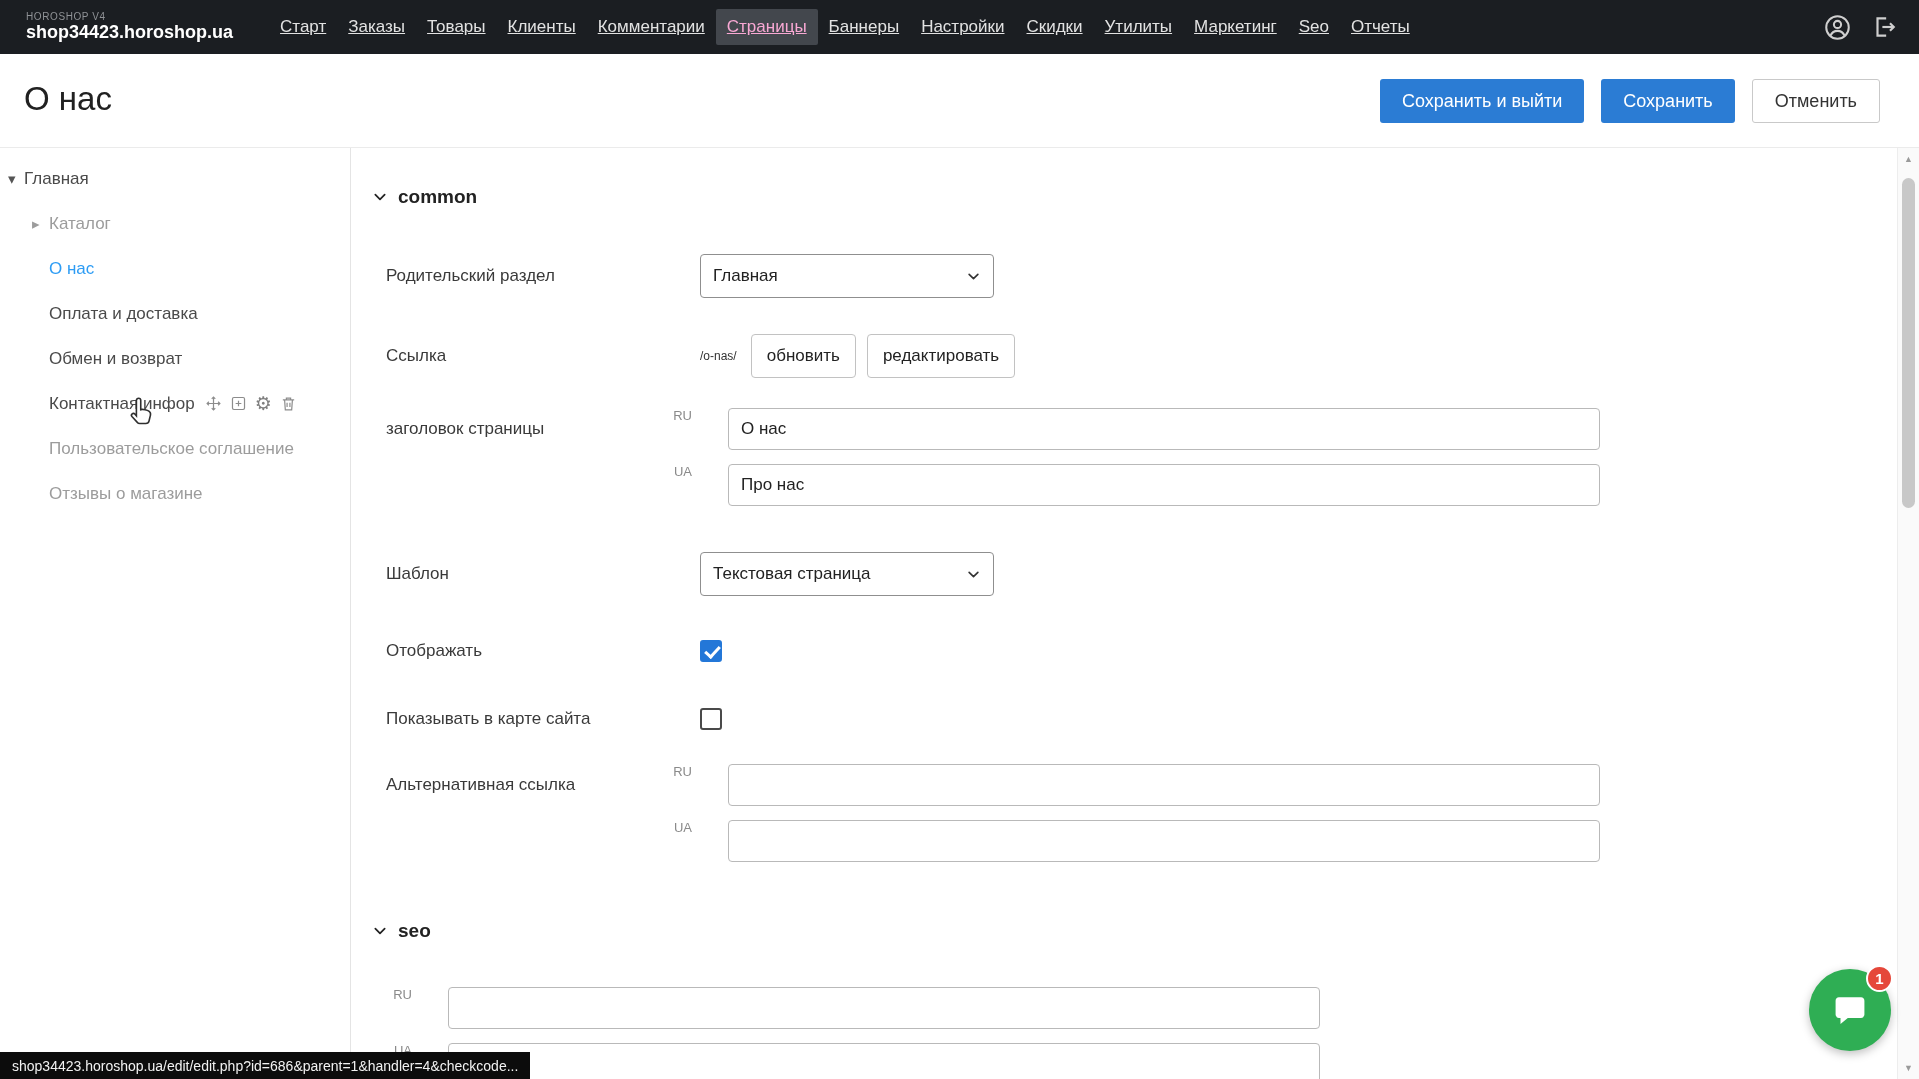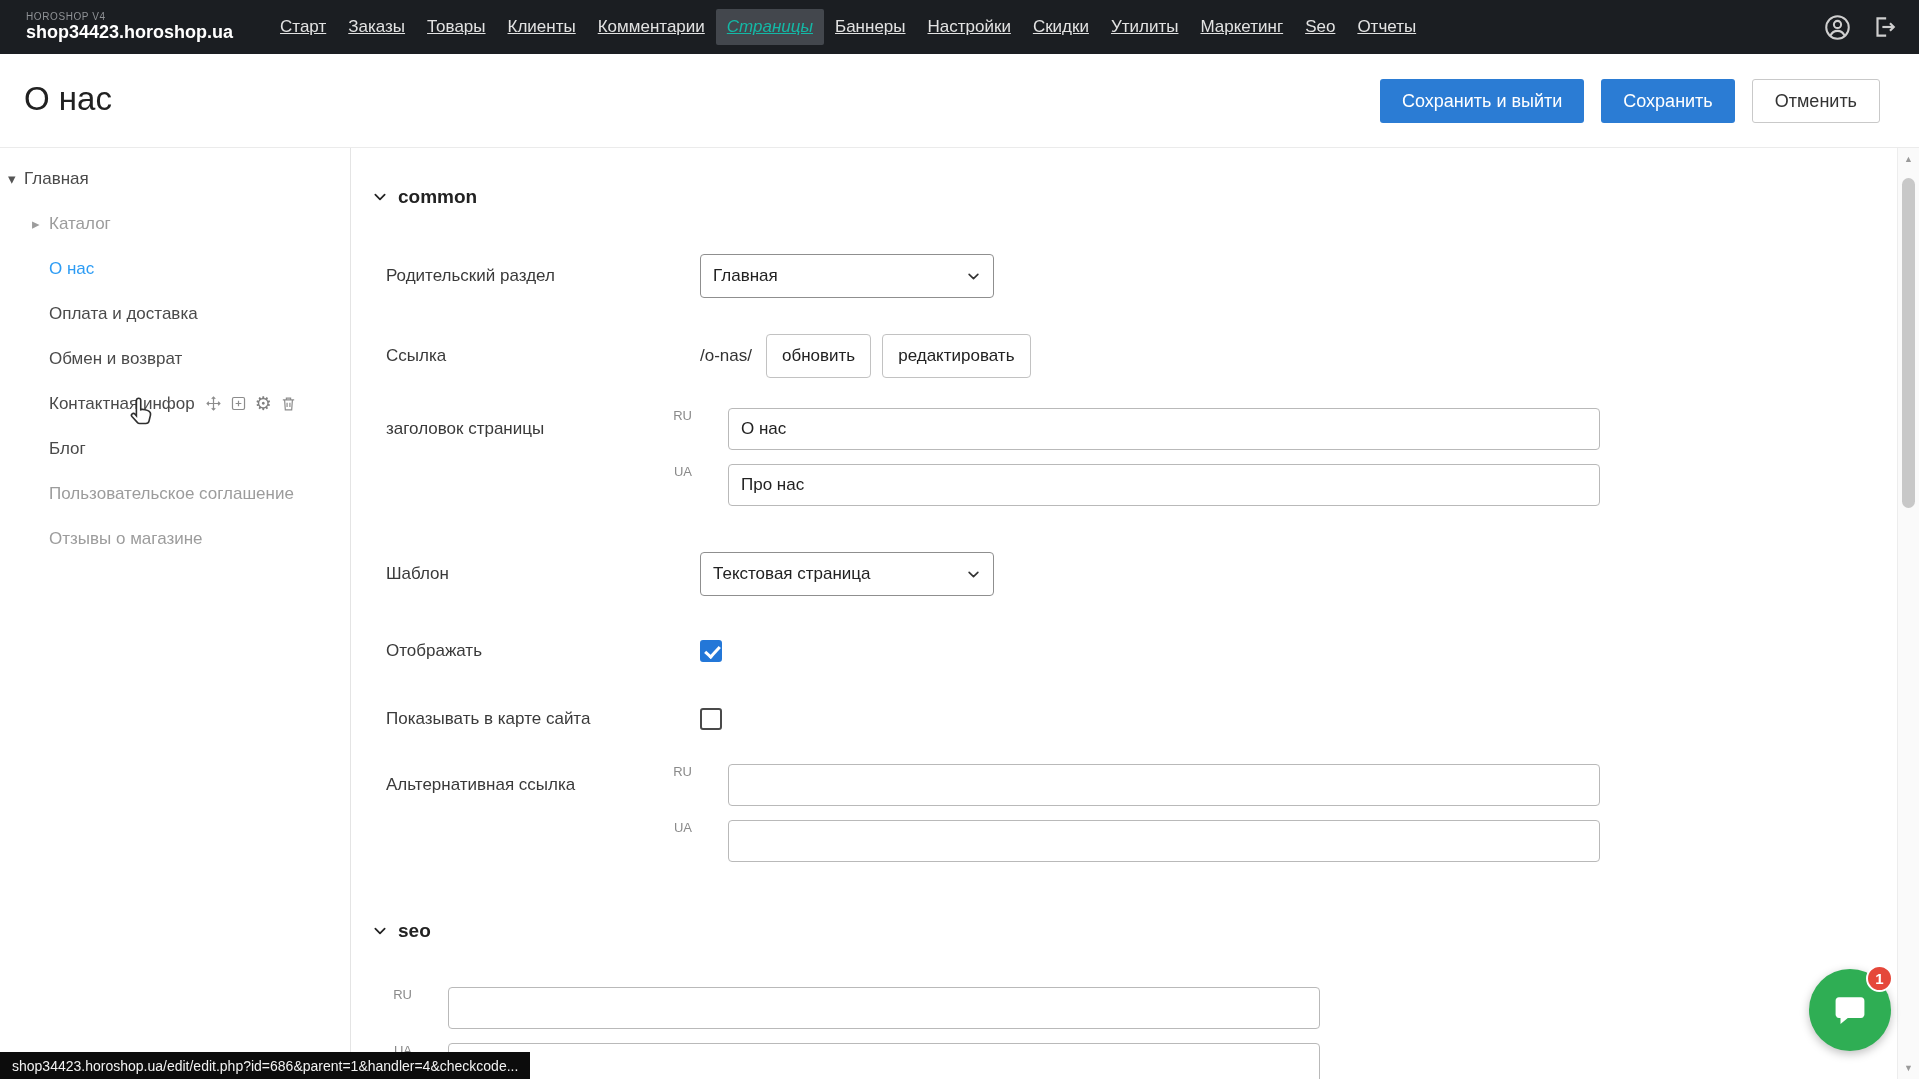--- a/index.html
+++ b/index.html
@@ -8,21 +8,21 @@
 
   
   .topbar { position:absolute; top:0; left:0; right:0; height:54px; background:#1b1e22;
     display:flex; align-items:center; z-index:30;justify-content:flex-end; }
   .brand { margin-left:26px; margin-right:36px; line-height:1.05; cursor:pointer; }
   .brand-top { font-size:10px; color:#8f9296; letter-spacing:.6px; }
   .brand-name { font-size:18px; font-weight:bold; color:#ffffff; }
   .menu { display:flex; align-items:center; }
   .menu-item { font-size:17px; color:#e2e2e2; padding:8px 11px; text-decoration:underline;
     cursor:pointer; white-space:nowrap; border-radius:2px; }
-  .menu-item.active { background:#43474d; color:#14b8a6;font-style:italic; }
+  .menu-item.active { background:#43474d; color:#f9a8d4; }
   .topbar-right { margin-left:auto; display:flex; align-items:center; gap:20px; margin-right:22px; }
   .topbar-icon { cursor:pointer; display:flex; }
 
   
   .header { position:absolute; top:54px; left:0; right:0; height:93px; background:#fff; z-index:20; }
   .page-title { position:absolute; left:24px; top:26px; font-size:33px; color:#212121; }
   .header-buttons { position:absolute; right:39px; top:25px; display:flex; gap:17px; }
   .btn { height:44px; font-size:18px; border-radius:3px; padding:0 22px; display:flex;
     align-items:center; cursor:pointer; border:none; font-family:inherit; white-space:nowrap; }
   .btn-primary { background:#2b7cd4; color:#fff; }
@@ -57,21 +57,21 @@
   .row-label.wide { width:314px; }
   .field-note { font-size:15px; color:#9a9a9a; margin-top:7px; width:270px; }
   .fields { display:flex; flex-direction:column; gap:14px; }
   .lang-row { display:flex; align-items:flex-start;gap:28px; }
   .lang-tag { width:26px; margin-right:8px; font-size:13px; color:#8a8a8a; text-align:right; flex-shrink:0; }
   .text-input { width:872px; height:42px; border:1px solid #b9b9b9; border-radius:4px;
     font-size:17px; padding:0 12px; font-family:inherit; color:#222; background:#fff; }
   .select { width:294px; height:44px; border:1px solid #8f8f8f; border-radius:4px; background:#fff;
     display:flex; align-items:center; justify-content:space-between; padding:0 12px;
     font-size:17px; color:#222; cursor:pointer; }
-  .link-path { font-size:17px; color:#333; margin-right:14px; }
+  .link-path { font-size:12px; color:#333; margin-right:14px; }
   .btn-small { height:44px; padding:0 15px; background:#fff; border:1px solid #c2c2c2;
     border-radius:4px; font-size:17px; color:#222; font-family:inherit; cursor:pointer; margin-right:11px; }
   .checkbox { position:relative; width:22px; height:22px; border:2px solid #4a4a4a; border-radius:3px;
     background:#fff; cursor:pointer; }
   .checkbox.checked { background:#2377d8; border-color:#2377d8; }
   .checkbox.checked::after { content:""; position:absolute; left:6px; top:1px; width:6px; height:12px;
     border:solid #fff; border-width:0 3px 3px 0; transform:rotate(42deg); }
 
   .mb-parent { margin-bottom:36px; }
   .mb-link { margin-bottom:30px; }
@@ -182,23 +182,20 @@
         <rect x="3.5" y="3.5" width="17" height="17" rx="2"></rect>
           <path d="M12 8v8M8 12h8"></path>
       </svg>
       <span class="gear">⚙</span>
       <svg viewBox="0 0 24 24" width="17" height="17" fill="none" stroke="#666" stroke-width="1.7">
         <path d="M4 7h16M9 7V4.5h6V7M6.5 7l1 14h9l1-14"></path>
           <path d="M10 11v6M14 11v6"></path>
       </svg>
     </span>
   </div>
-  <div class="tree-item">
-    <span>Блог</span>
-  </div>
   <div class="tree-item muted">
     <span>Пользовательское соглашение</span>
   </div>
   <div class="tree-item muted">
     <span>Отзывы о магазине</span>
   </div>
 </div>
 
 <div class="hand-cursor">
   <svg width="28" height="32" viewBox="0 0 24 28">

